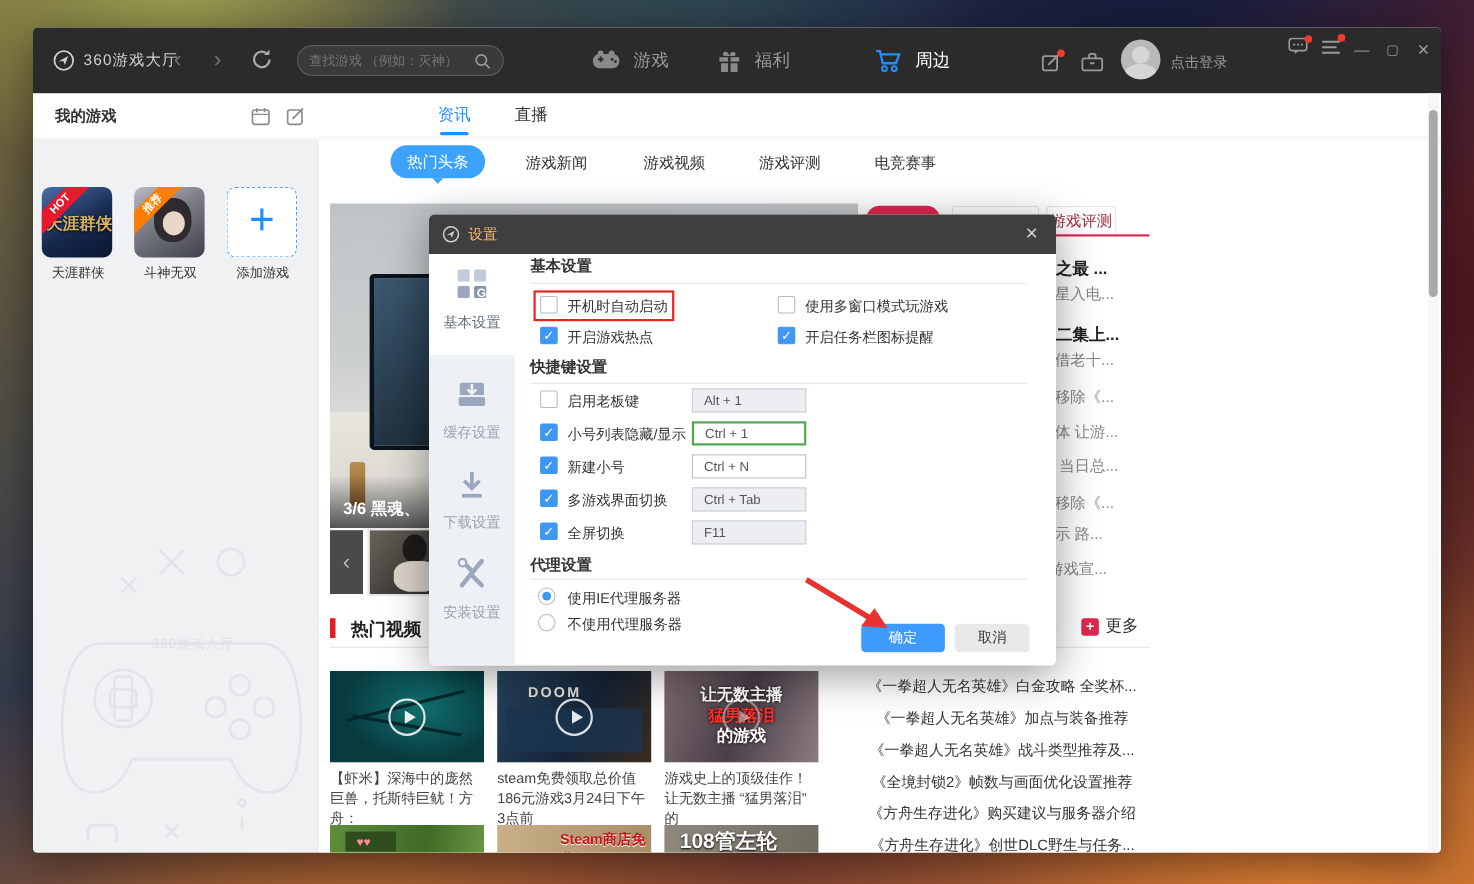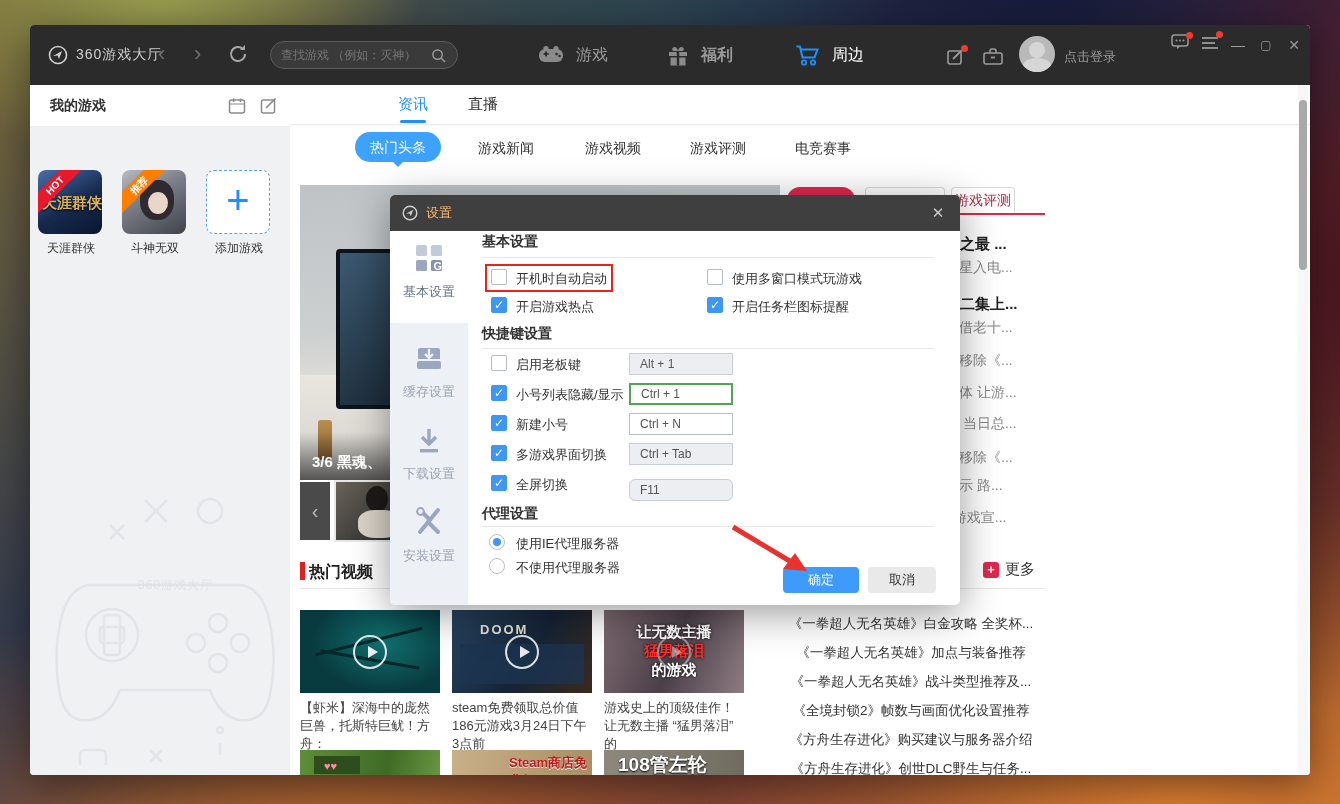--- a/index.html
+++ b/index.html
@@ -92,21 +92,21 @@
   .runderline { position:absolute; left:497px; top:128px; width:258px; height:2px; background:#e0274e; }
   .frag { position:absolute; left:655px; width:105px; font-size:14px; color:#888;
     white-space:nowrap; overflow:hidden; }
   .frag.b { font-weight:bold; color:#222; font-size:15px; }
   .more { position:absolute; left:693px; top:475px; display:flex; gap:6px; align-items:center;
     cursor:pointer; font-size:15px; color:#333; }
   .plusbox { width:16px; height:16px; background:#e0274e; color:#fff; border-radius:3px;
     font-size:13px; line-height:16px; text-align:center; font-weight:bold; }
 
   .h-divider { position:absolute; left:10px; top:503px; width:745px; height:1px; background:#e5e5e5; }
-  .sec-header { position:absolute; left:10px; top:477px; display:flex; gap:4px; align-items:flex-start; }
+  .sec-header { position:absolute; left:10px; top:477px; display:flex; gap:14px; align-items:flex-start; }
   .redbar { width:5px; height:18px; background:#e02020; }
   .sec-title { font-size:16px; font-weight:bold; color:#222; }
 
   .vcard { position:absolute; width:140px; cursor:pointer; }
   .vthumb { width:140px; height:83px; position:relative; overflow:hidden; }
   .play { position:absolute; left:50%; top:50%; width:34px; height:34px; margin:-17px 0 0 -17px;
     border:2px solid rgba(255,255,255,.85); border-radius:50%; }
   .play::after { content:""; position:absolute; left:13px; top:9px; border-left:10px solid rgba(255,255,255,.9);
     border-top:6px solid transparent; border-bottom:6px solid transparent; }
   .vcaption { margin-top:6px; font-size:13px; color:#444; line-height:18px; }
@@ -197,21 +197,21 @@
         <rect x="1" y="4" width="24" height="13" rx="6" fill="#8a8a8a"></rect>
         <circle cx="8" cy="3.5" r="2.6" fill="#8a8a8a"></circle>
           <circle cx="18" cy="3.5" r="2.6" fill="#8a8a8a"></circle>
         <rect x="5.6" y="8" width="5" height="1.8" fill="#2b2b2b"></rect>
           <rect x="7.2" y="6.4" width="1.8" height="5" fill="#2b2b2b"></rect>
         <circle cx="18.5" cy="9" r="1.3" fill="#2b2b2b"></circle>
           <circle cx="21.5" cy="11" r="1.3" fill="#2b2b2b"></circle>
       </svg>
       <span>游戏</span>
     </div>
-    <div class="topnav-item" style="left:637px;font-weight:bold;">
+    <div class="topnav-item" style="left:622px;">
       <svg width="22" height="21" viewBox="0 0 22 21">
         <rect x="2" y="7" width="18" height="4" fill="#8a8a8a"></rect>
           <rect x="3.5" y="12.5" width="15" height="8" fill="#8a8a8a"></rect>
         <rect x="9.8" y="7" width="2.4" height="13.5" fill="#2b2b2b"></rect>
         <path d="M6 6 Q4 3 7 2 Q10 1.5 11 6 Z" fill="#8a8a8a"></path>
           <path d="M16 6 Q18 3 15 2 Q12 1.5 11 6 Z" fill="#8a8a8a"></path>
       </svg>
       <span>福利</span>
     </div>
     <div class="topnav-item active" style="left:765px;">
@@ -503,21 +503,21 @@
     <span class="cb on" style="left:101px;top:220px;">✓</span>
     <span class="cb-label" style="left:126px;top:221px;">新建小号</span>
     <div class="hotin normal" style="top:218px;">Ctrl + N</div>
 
     <span class="cb on" style="left:101px;top:250px;">✓</span>
     <span class="cb-label" style="left:126px;top:251px;">多游戏界面切换</span>
     <div class="hotin" style="top:248px;">Ctrl + Tab</div>
 
     <span class="cb on" style="left:101px;top:280px;">✓</span>
     <span class="cb-label" style="left:126px;top:281px;">全屏切换</span>
-    <div class="hotin" style="top:284px;border-radius:6px;">F11</div>
+    <div class="hotin" style="top:278px;">F11</div>
 
     <div class="dlg-sec-title" style="top:310px;">代理设置</div>
     <div class="dlg-divider" style="top:331px;"></div>
 
     <span class="rd on" style="left:99px;top:339px;"></span>
     <span class="rd-label" style="left:126px;top:340px;">使用IE代理服务器</span>
     <span class="rd" style="left:99px;top:363px;"></span>
     <span class="rd-label" style="left:126px;top:364px;">不使用代理服务器</span>
 
     <button class="btn-ok">确定</button>

